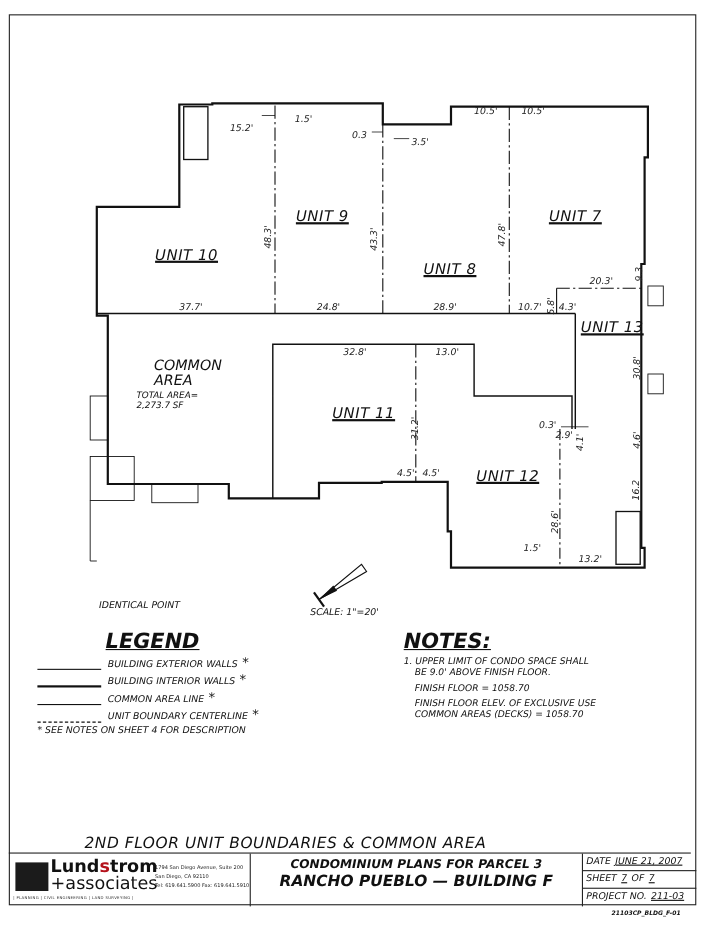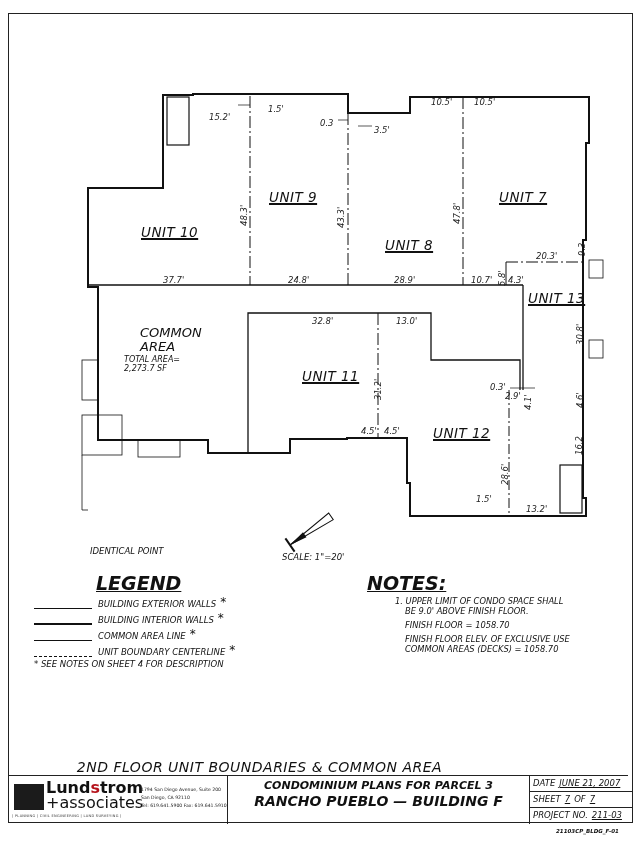--- a/index.html
+++ b/index.html
@@ -10,21 +10,21 @@
     .unit { font-size: 13.5px; text-decoration: underline; text-decoration-thickness: 1.5px; letter-spacing: 0.5px; }
     .dim { font-size: 8.5px; color: #222; }
     .vdim { transform-origin: left top; transform: rotate(-90deg); }
     .common-title { font-size: 13px; line-height: 14px; }
     .common-sub { font-size: 8px; line-height: 8.5px; }
     .small { font-size: 8.5px; }
     .legend-title, .notes-title { font-size: 19px; font-weight: bold; text-decoration: underline; }
     .legend-row { position: absolute; left: 34px; font-size: 8.5px; font-style: italic; white-space: nowrap; display: flex; align-items: flex-end; }
     .legend-row .line { display: inline-block; width: 58px; margin-right: 6px; border-top-color: #111; }
     .legend-row .star { font-style: normal; font-size: 12px; margin-left: 4px; }
-    .notes { position: absolute; left: 367px; top: 596px; font-size: 8.3px; font-style: italic; line-height: 10px; margin-left: 28px; }
+    .notes { position: absolute; left: 367px; top: 596px; font-size: 8.3px; font-style: italic; line-height: 10px; }
     .notes p { margin: 0 0 4px 0; }
     .page-title { position: absolute; left: 0; width: 519px; top: 759px; text-align: center; font-size: 14px; font-style: italic; letter-spacing: 0.5px; }
     .tb { position: absolute; left: 8px; top: 775px; width: 620px; height: 49px; border-top: 1.5px solid #222; box-sizing: border-box; }
     .tb-cell { position: absolute; top: 0; height: 48px; box-sizing: border-box; }
     .tb-logo { left: 0; width: 220px; border-right: 1.5px solid #222; }
     .tb-proj { left: 220px; width: 302px; border-right: 1.5px solid #222; text-align: center; }
     .tb-info { left: 522px; width: 103px; }
     .logo-mark { position: absolute; left: 6px; top: 8px; width: 30px; height: 26px; background: #1b1b1b; }
     .logo-name { position: absolute; left: 38px; top: 4px; font-size: 16px; line-height: 15px; font-weight: bold; color: #111; }
     .logo-name .accent { color: #b5121b; }

